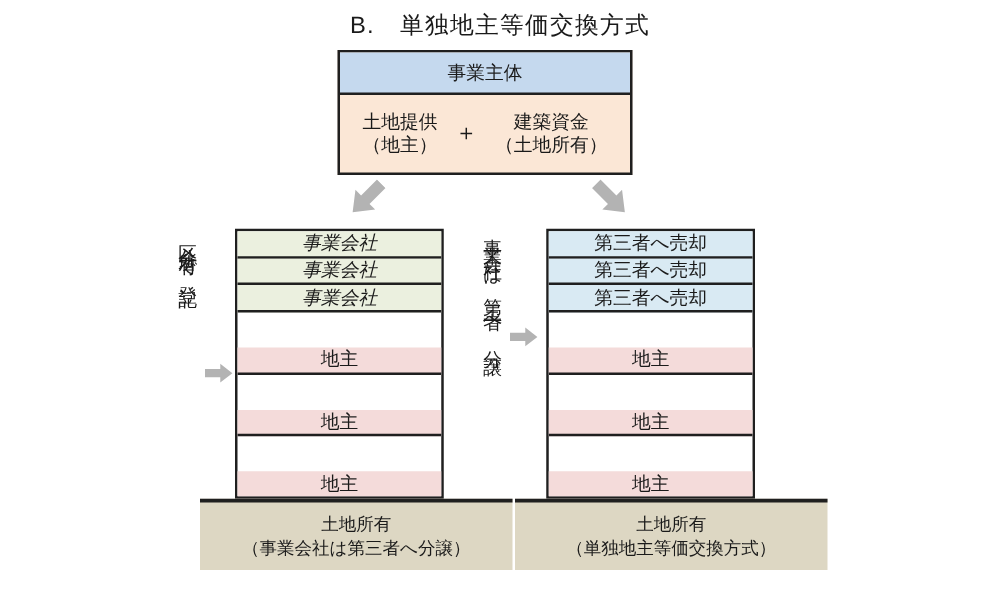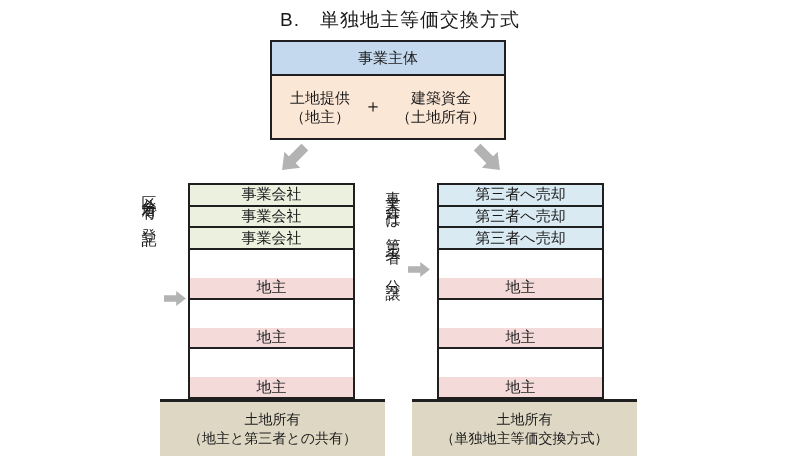--- a/index.html
+++ b/index.html
@@ -83,27 +83,27 @@
   }
   .building-left  { left:188px; }
   .building-right { left:437px;font-family:Liberation Serif, serif; }
   .floor {
     flex:1;
     border-bottom:2px solid var(--border);
     display:flex; align-items:center; justify-content:center;
     font-size:15px;
   }
   .floor:last-child { border-bottom:none; }
-  .building-left  .floor:nth-child(-n+3) { background:var(--floor-green); }
+  .building-left  .floor:nth-child(-n+3) { background:var(--floor-green);font-style:italic; }
   .building-right .floor:nth-child(-n+3) { background:var(--floor-blue); }
   .floor:nth-child(n+4) { background:var(--floor-pink);margin-top:28px; }
 
   
   .base {
-    position:absolute; top:399px; width:225px; height:57px;
+    position:absolute; top:399px; width:250px; height:57px;
     background:var(--base-tan);
     border-top:3px solid var(--border);
     display:flex; flex-direction:column;
     align-items:center; justify-content:center;
     font-size:14px; line-height:1.35; text-align:center;
   }
   .base-left  { left:160px; }
   .base-right { left:412px; }
 </style>
 </head>
@@ -148,21 +148,21 @@
   <div class="building building-left">
     <div class="floor">事業会社</div>
     <div class="floor">事業会社</div>
     <div class="floor">事業会社</div>
     <div class="floor">地主</div>
     <div class="floor">地主</div>
     <div class="floor">地主</div>
   </div>
   <div class="base base-left">
     <div>土地所有</div>
-    <div>（地主と第三者との共有）</div>
+    <div>（事業会社は第三者へ分譲）</div>
   </div>
 
   <div class="vlabel vlabel-right">事業会社は第三者へ分譲</div>
   <div class="arrow arrow-side-right">
     <svg viewBox="0 0 32 24">
         <polygon points="0,7.5 17,7.5 17,1.5 30.5,12 17,22.5 17,16.5 0,16.5"></polygon>
       </svg>
   </div>
   <div class="building building-right">
     <div class="floor">第三者へ売却</div>

